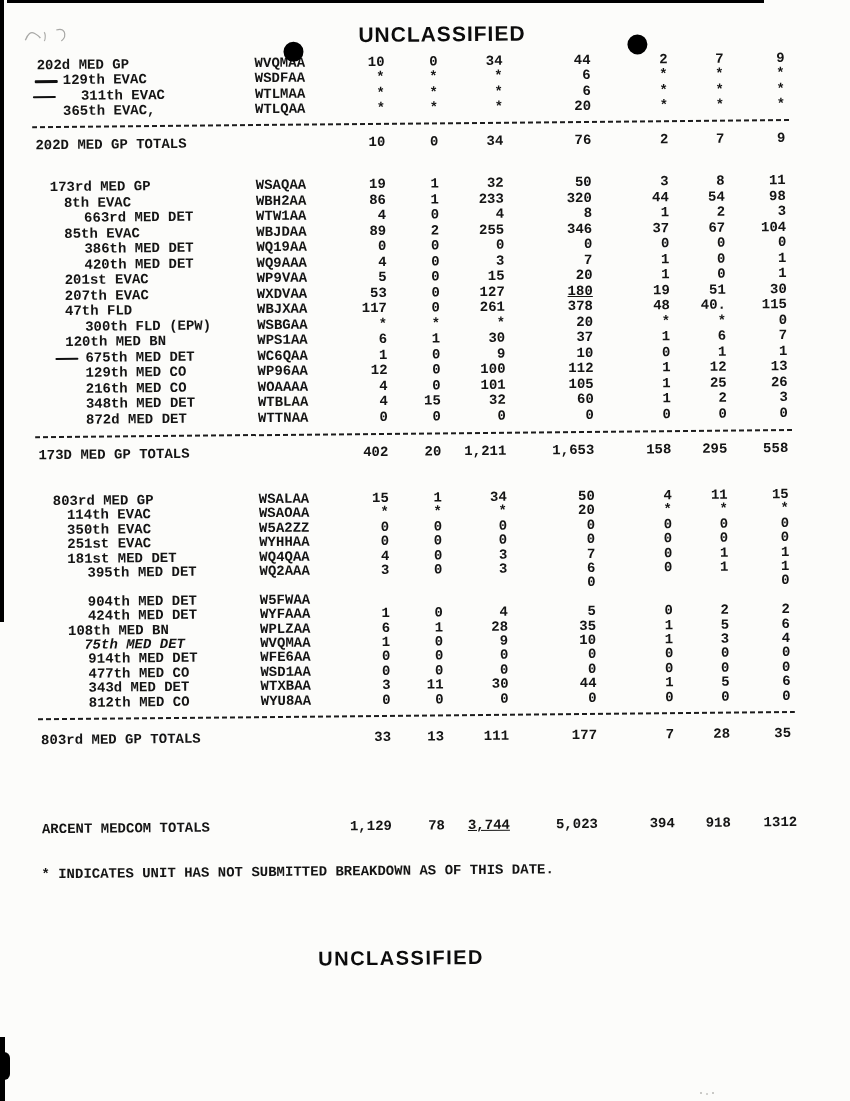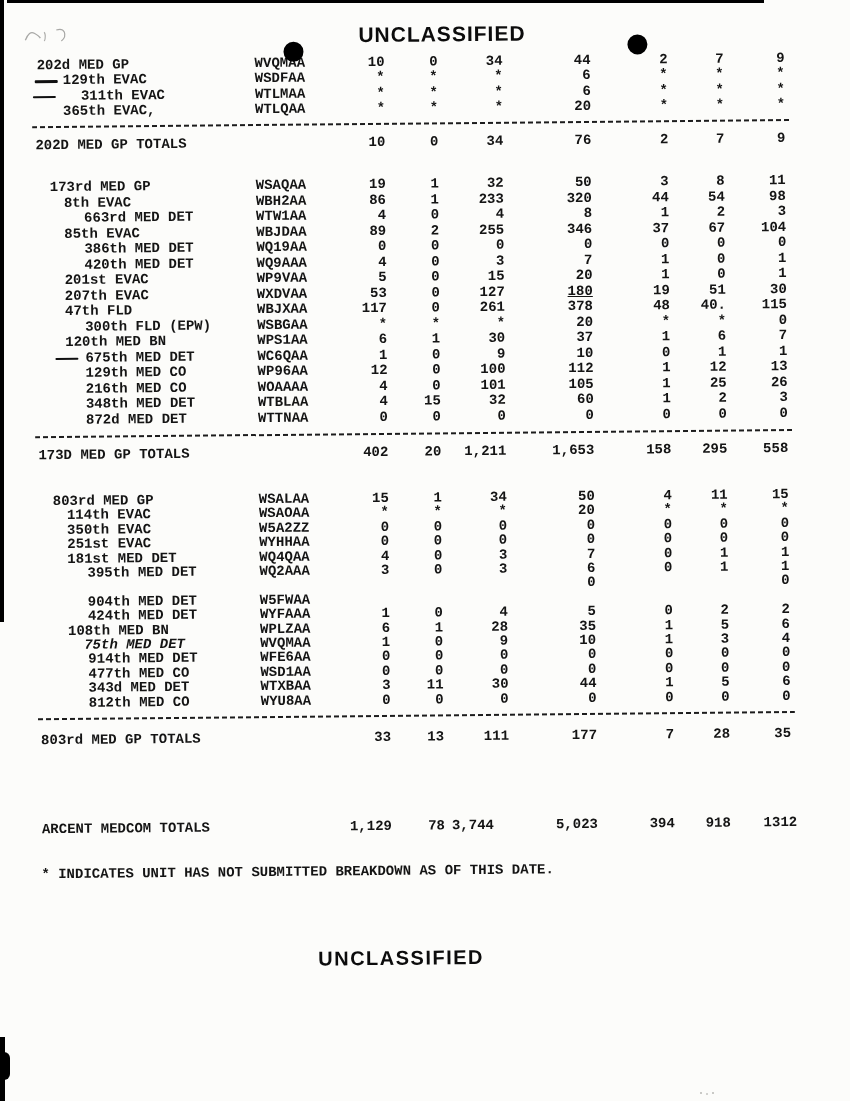--- a/index.html
+++ b/index.html
@@ -460,21 +460,21 @@
           <span class="cell val" style="left: 405px; width: 63px;">111</span>
           <span class="cell val" style="left: 480px; width: 76px;">177</span>
           <span class="cell val" style="left: 560px; width: 73px;">7</span>
           <span class="cell val" style="left: 640px; width: 49px;">28</span>
           <span class="cell val" style="left: 695px; width: 55px;">35</span>
         </div>
         <div class="trow" style="top: 822px;">
           <span class="cell" style="left: 0px;">ARCENT MEDCOM TOTALS</span>
           <span class="cell val" style="left: 280px; width: 70px;">1,129</span>
           <span class="cell val" style="left: 355px; width: 48px;">78</span>
-          <span class="cell val" style="left: 389px; width: 63px;">3,744</span>
+          <span class="cell val" style="left: 405px; width: 63px; text-decoration: underline;">3,744</span>
           <span class="cell val" style="left: 480px; width: 76px;">5,023</span>
           <span class="cell val" style="left: 560px; width: 73px;">394</span>
           <span class="cell val" style="left: 640px; width: 49px;">918</span>
           <span class="cell val" style="left: 695px; width: 87px; text-align: center;">1312</span>
         </div>
       </div>
 
     <div class="dot dot1"></div>
     <div class="dot dot2"></div>
 

